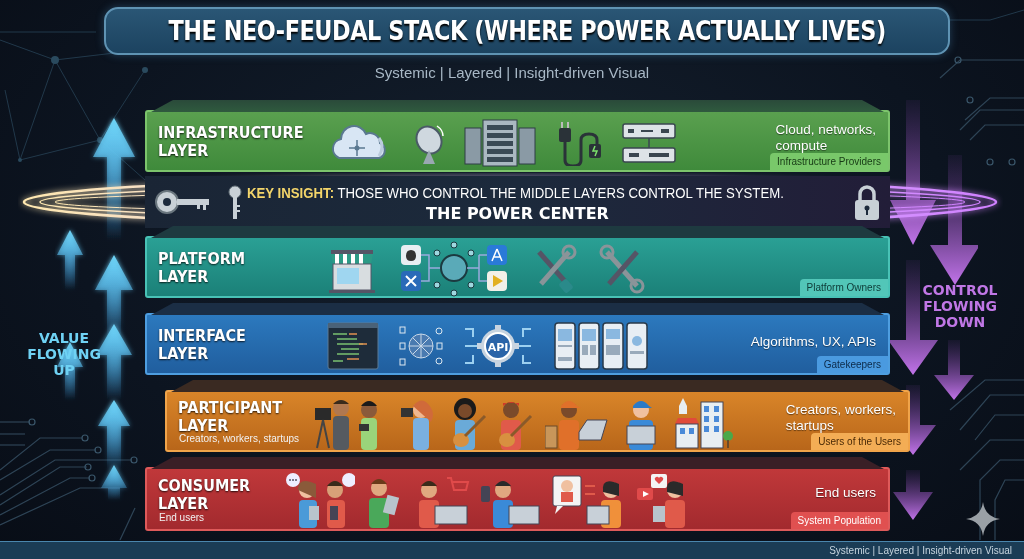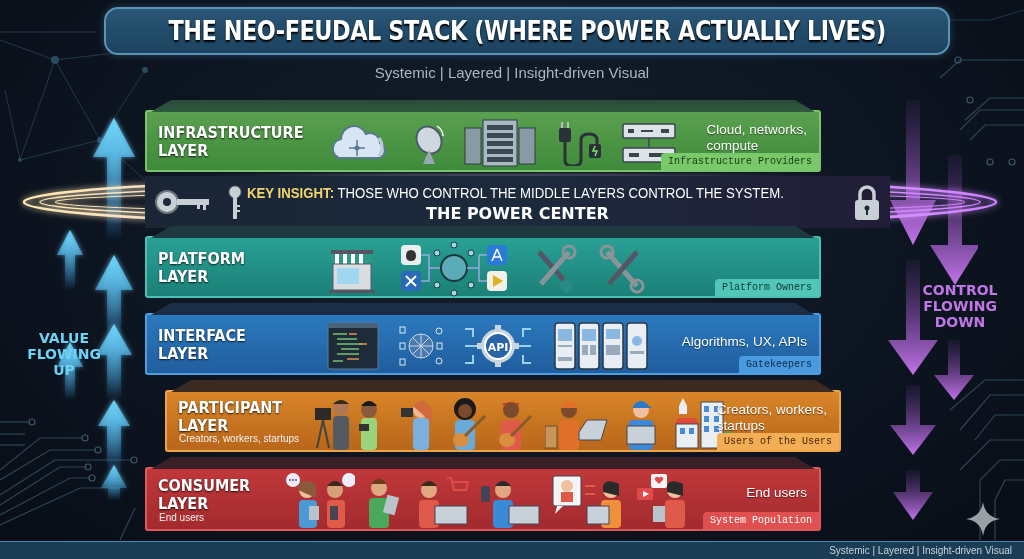--- a/index.html
+++ b/index.html
@@ -24,42 +24,41 @@
     font-family: "DejaVu Sans", sans-serif; font-weight: bold; font-size: 26px;
     letter-spacing: -0.5px; color: #fff; text-shadow: 0 2px 2px #000;
     transform: scaleX(0.86); white-space: nowrap;
   }
   .subtitle {
     position: absolute; left: 0; width: 1024px; top: 64px; text-align: center;
     font-size: 15px; color: #a8b8c6;
   }
 
   .layer {
-    position: absolute; left: 145px; width: 676px; height: 62px;
+    position: absolute; left: 145px; width: 745px; height: 62px;
     border-radius: 3px; border: 2px solid;
   }
   .layer .top {
     position: absolute; left: 4px; right: 4px; top: -12px; height: 12px;
     clip-path: polygon(3% 0, 97% 0, 100% 100%, 0 100%);
   }
   .layer .name {
     position: absolute; left: 11px; top: 12px; font-family: "DejaVu Sans", sans-serif;
     font-weight: bold; font-size: 16px; line-height: 18px; color: #fff;
     text-shadow: 0 1px 2px rgba(0,0,0,.8); transform-origin: left; transform: scaleX(0.9);
     white-space: nowrap;
   }
   .layer .sub { position: absolute; left: 12px; bottom: 6px; font-size: 10px; color: #f2f2f2; }
   .layer .desc {
     position: absolute; right: 12px; top: 10px; text-align: left; font-size: 13.5px;
     line-height: 16px; color: #fff; text-shadow: 0 1px 1px rgba(0,0,0,.5);
   }
   .layer .badge {
     position: absolute; right: 0; bottom: 0; padding: 3px 7px; font-size: 10px;
     border-top-left-radius: 4px;
-    font-family: Liberation Mono, monospace;
   }
   .icons { position: absolute; left: 180px; top: 6px; height: 50px; display: flex; align-items: center; gap: 14px; }
   .icons svg { display: block; }
 
   .l-infra { top: 110px; background: linear-gradient(180deg,#5aa04f,#3f8a3b); border-color: #7cc46c; }
   .l-infra .top { background: linear-gradient(180deg,#2a4a3a,#2f5a3e); }
   .l-infra .badge { background: #79c86a; color: #163a14; }
   .l-plat { top: 236px; background: linear-gradient(180deg,#2aa095,#1b8078); border-color: #49c2b6; }
   .l-plat .top { background: #1e3a40; }
   .l-plat .badge { background: #52c6b8; color: #0d3a36; }

